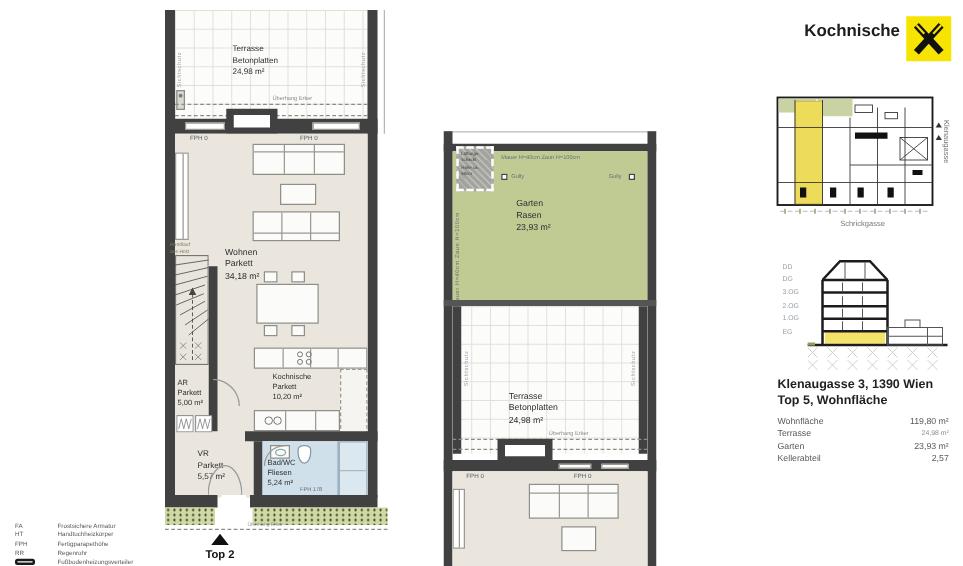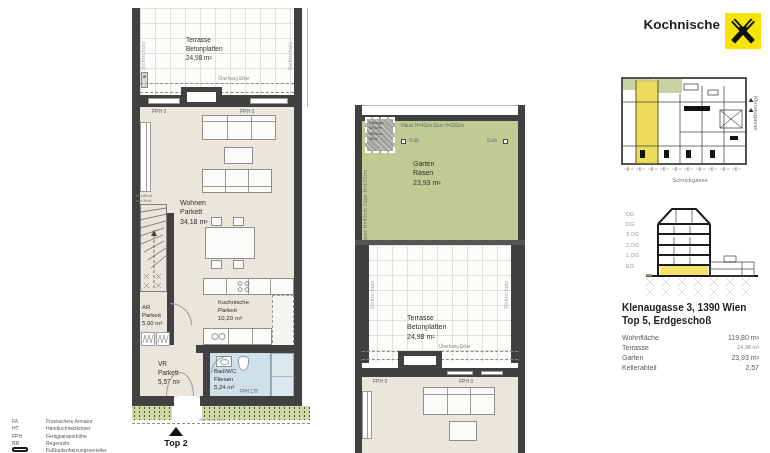--- a/index.html
+++ b/index.html
@@ -362,21 +362,21 @@
       <rect x="64" y="58" width="44" height="14"></rect>
       <line x1="64" y1="65" x2="108" y2="65"></line>
       <rect x="78" y="52" width="12" height="6"></rect>
       <line x1="96" y1="58" x2="96" y2="72"></line>
     </g>
     <rect x="0" y="70" width="6" height="2.5" fill="#8aa05a"></rect>
   </svg>
 
   <div class="a" style="left:622px;top:302px;width:140px;font-size:10px;font-weight:bold;color:#222;line-height:1.25;">
     <div>Klenaugasse 3, 1390 Wien</div>
-    <div>Top 5, Erdgeschoß</div>
+    <div>Top 5, Wohnfläche</div>
   </div>
   <div class="a" style="left:622px;top:334px;width:137px;display:flex;flex-direction:column;gap:3px;">
     <div style="display:flex;">
       <span class="infolabel">Wohnfläche</span>
       <span class="infoval">119,80 m²</span>
     </div>
     <div style="display:flex;">
       <span class="infolabel">Terrasse</span>
       <span class="infoval small">24,98 m²</span>
     </div>

